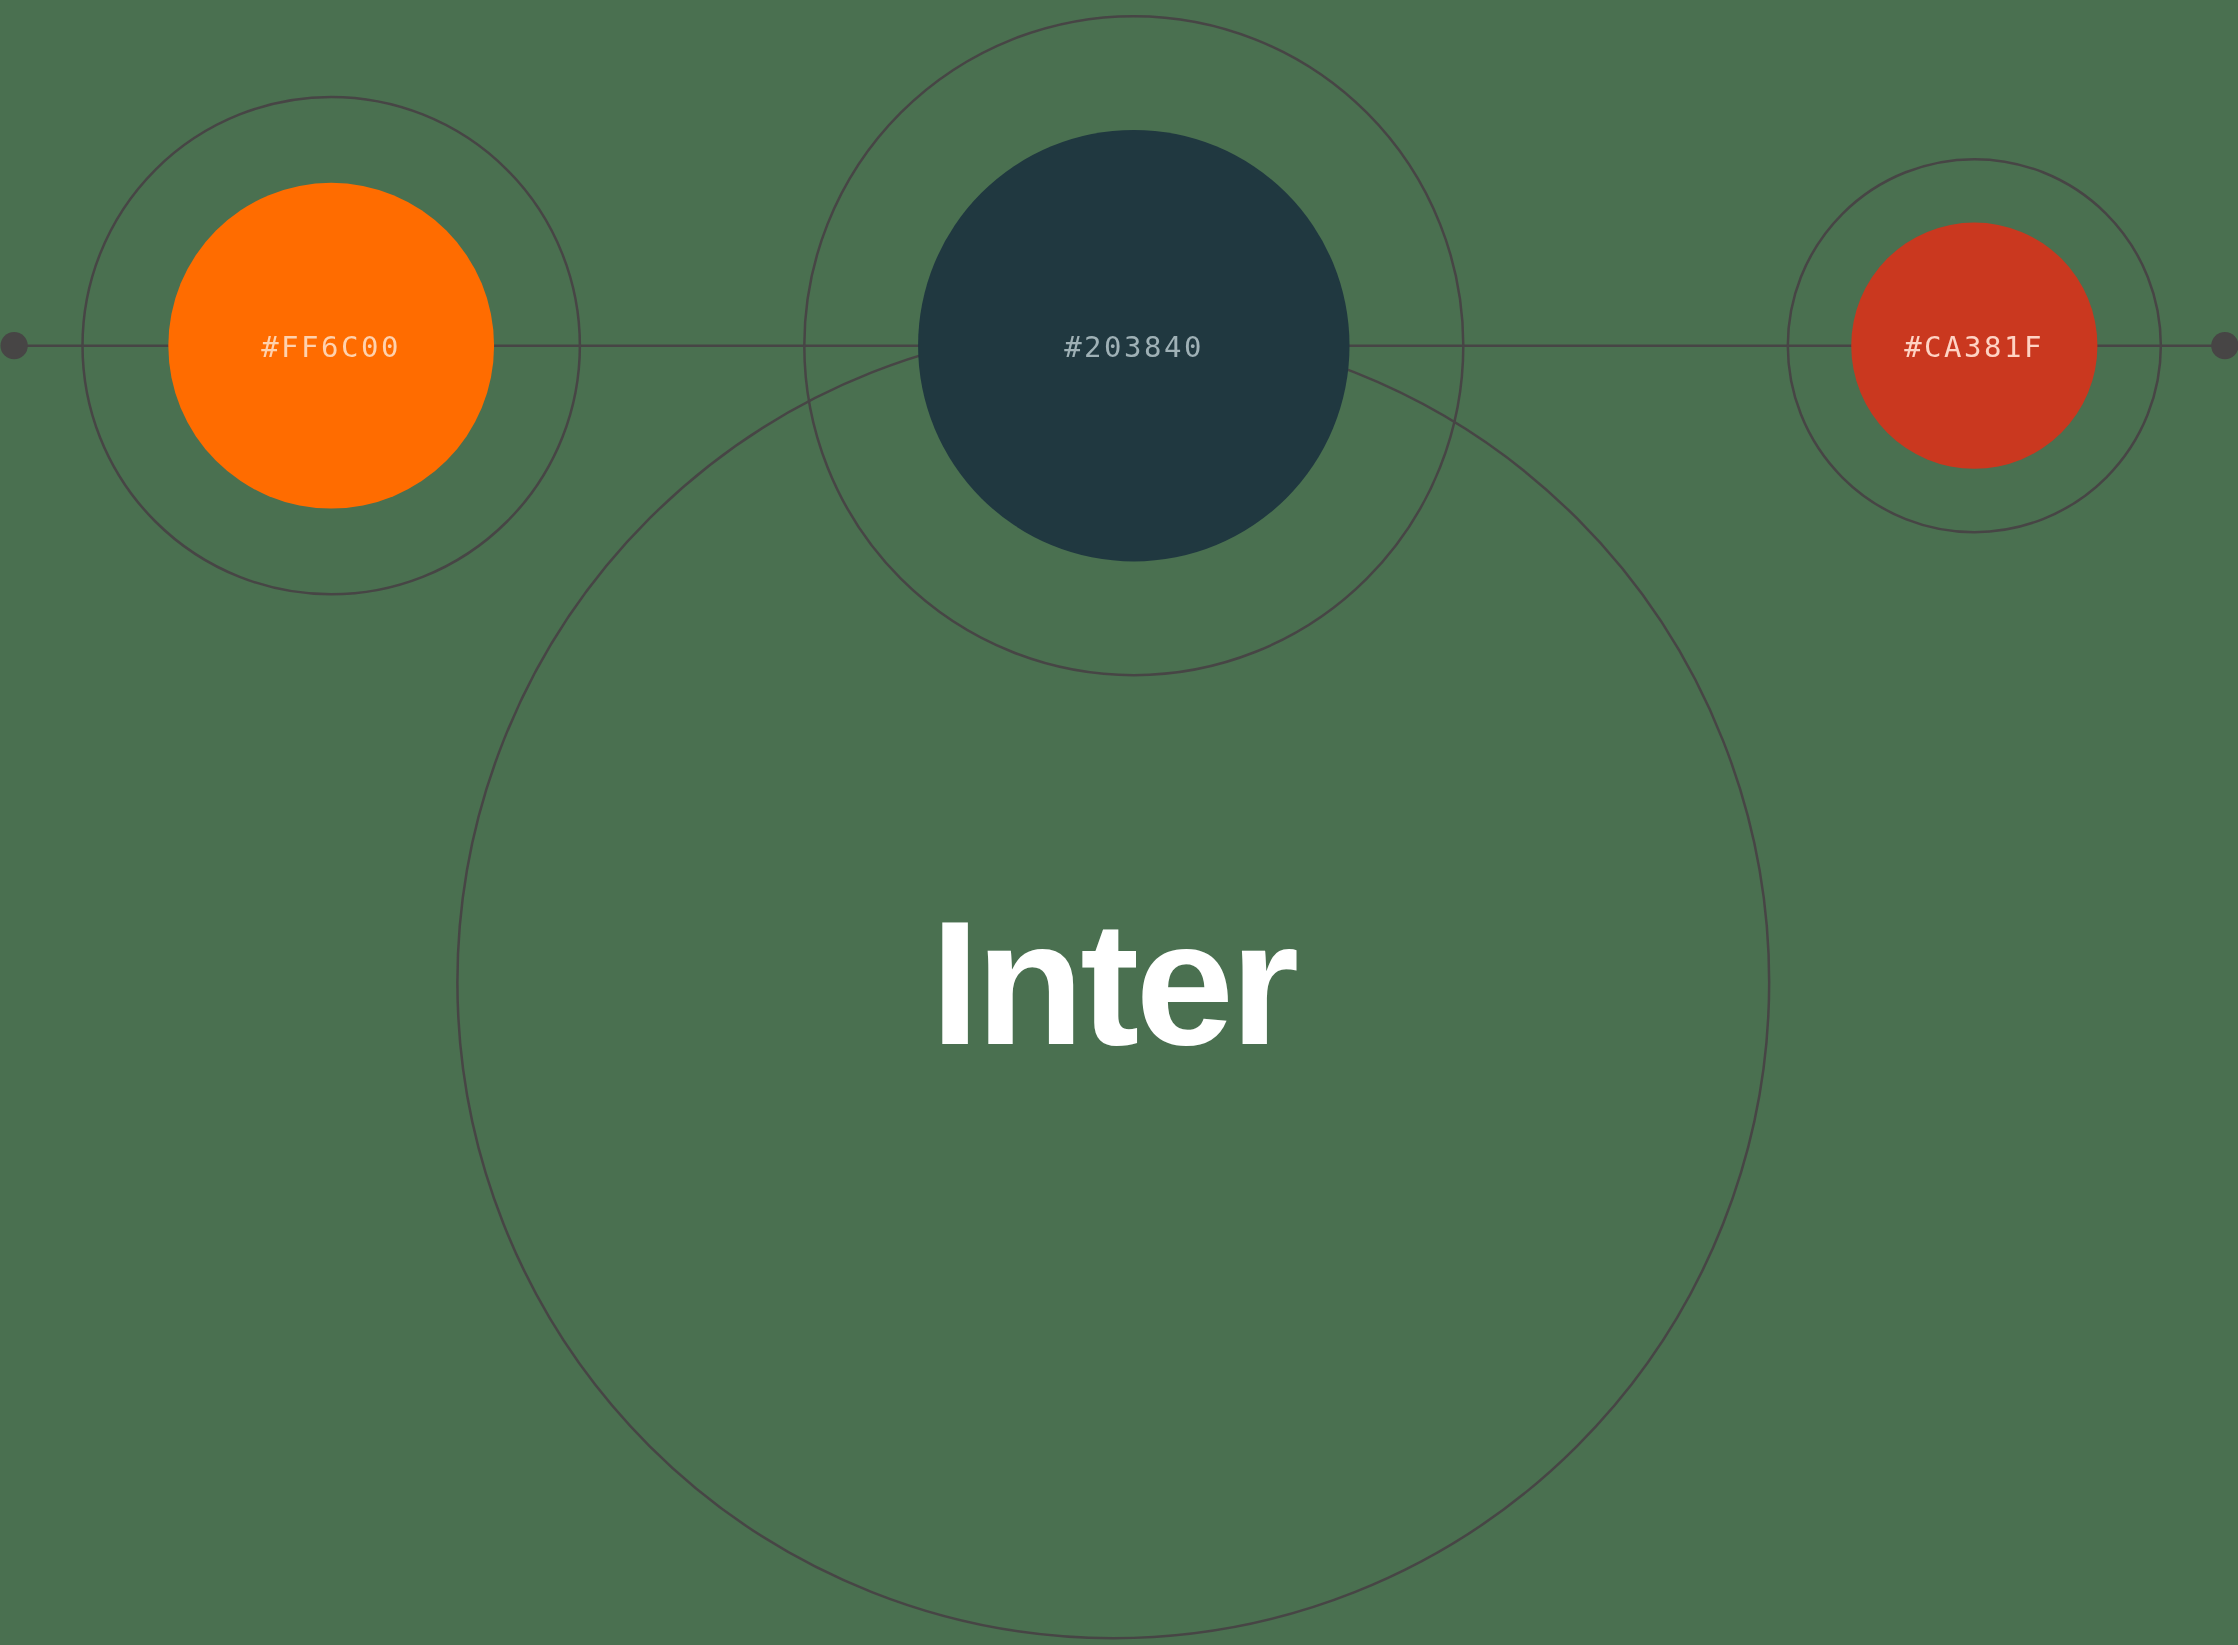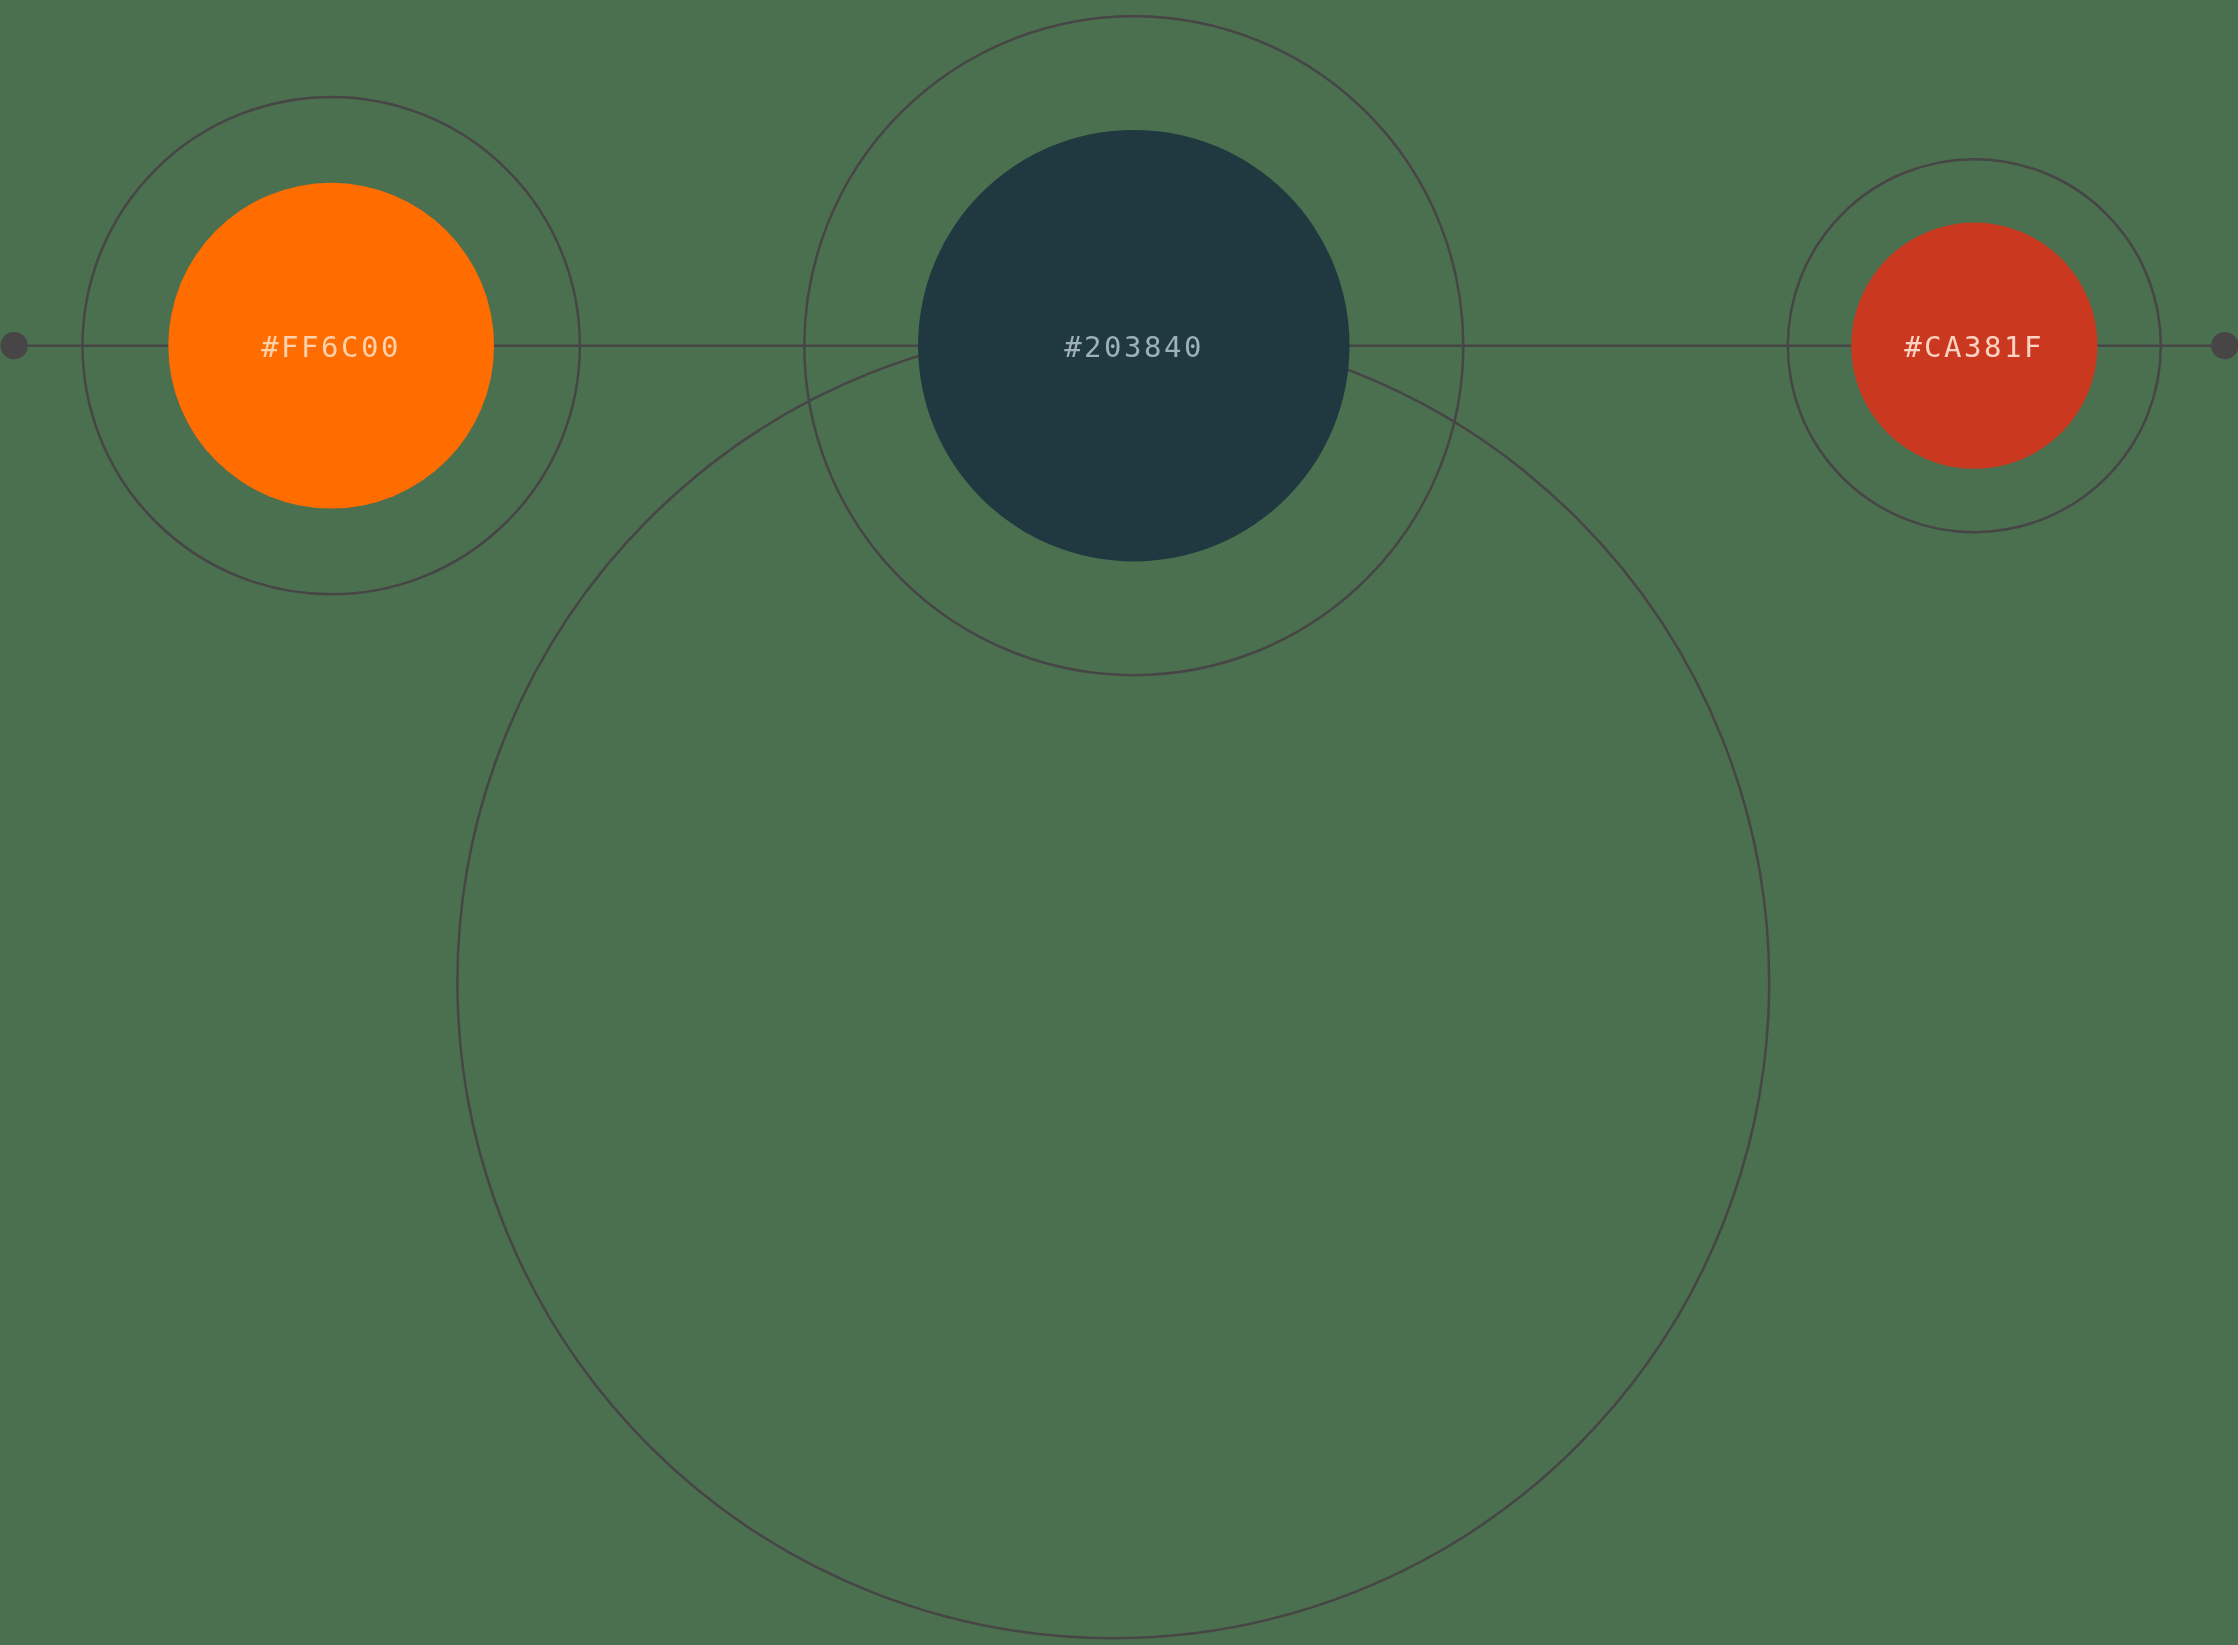--- a/index.html
+++ b/index.html
@@ -55,15 +55,16 @@
     <circle cx="1823" cy="556" r="347" fill="#203840"></circle>
     <circle cx="3175" cy="556" r="198" fill="#CA381F"></circle>
   </svg>
 
   <span class="swatch-label" id="label-orange" style="left:331px;top:347px;">#FF6C00</span>
 
   <span class="swatch-label" id="label-navy" style="left:1134px;top:347px;text-align:right;">#203840</span>
 
   <span class="swatch-label" id="label-red" style="left:1974px;top:347px;">#CA381F</span>
 
+  <span id="font-name" style="left:1113px;top:983px;">Inter</span>
 
 </div>
 
 
 </body></html>

